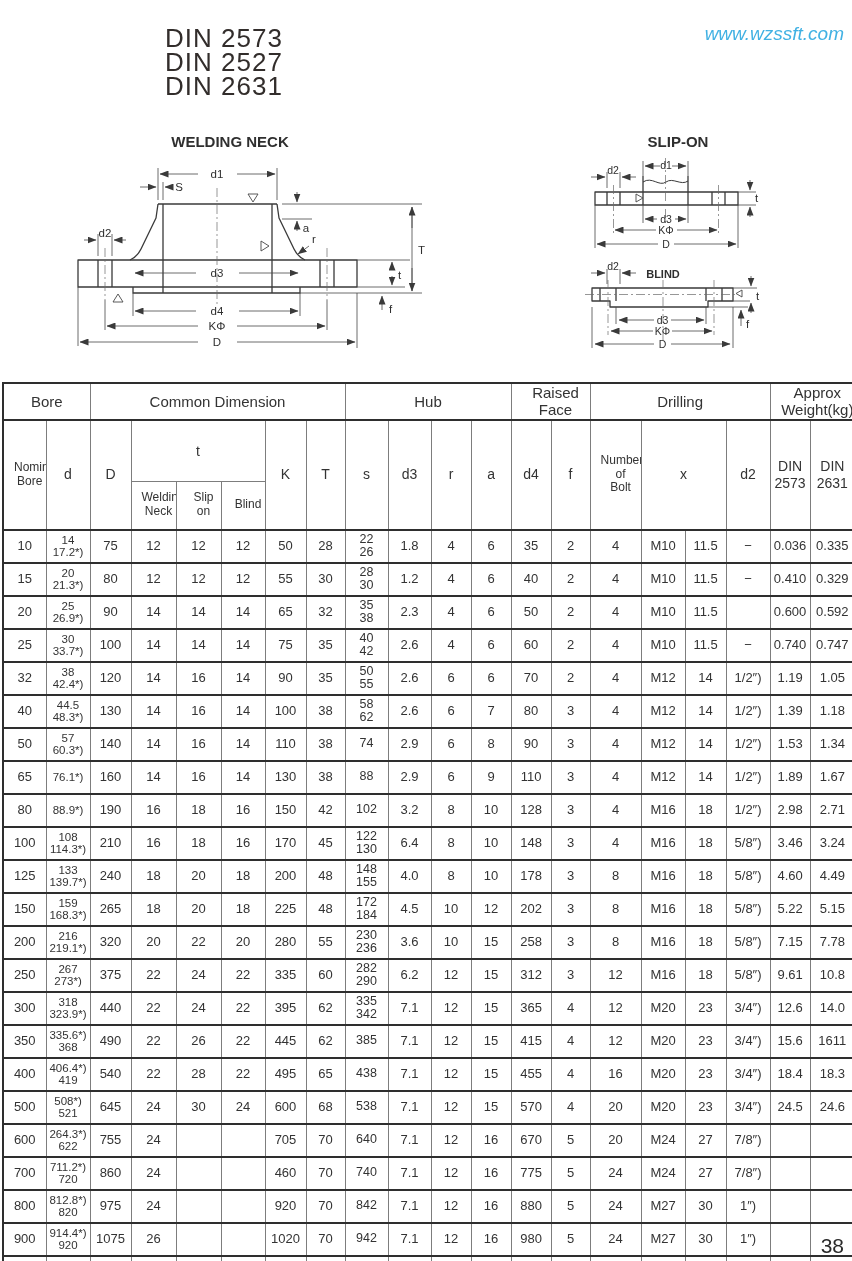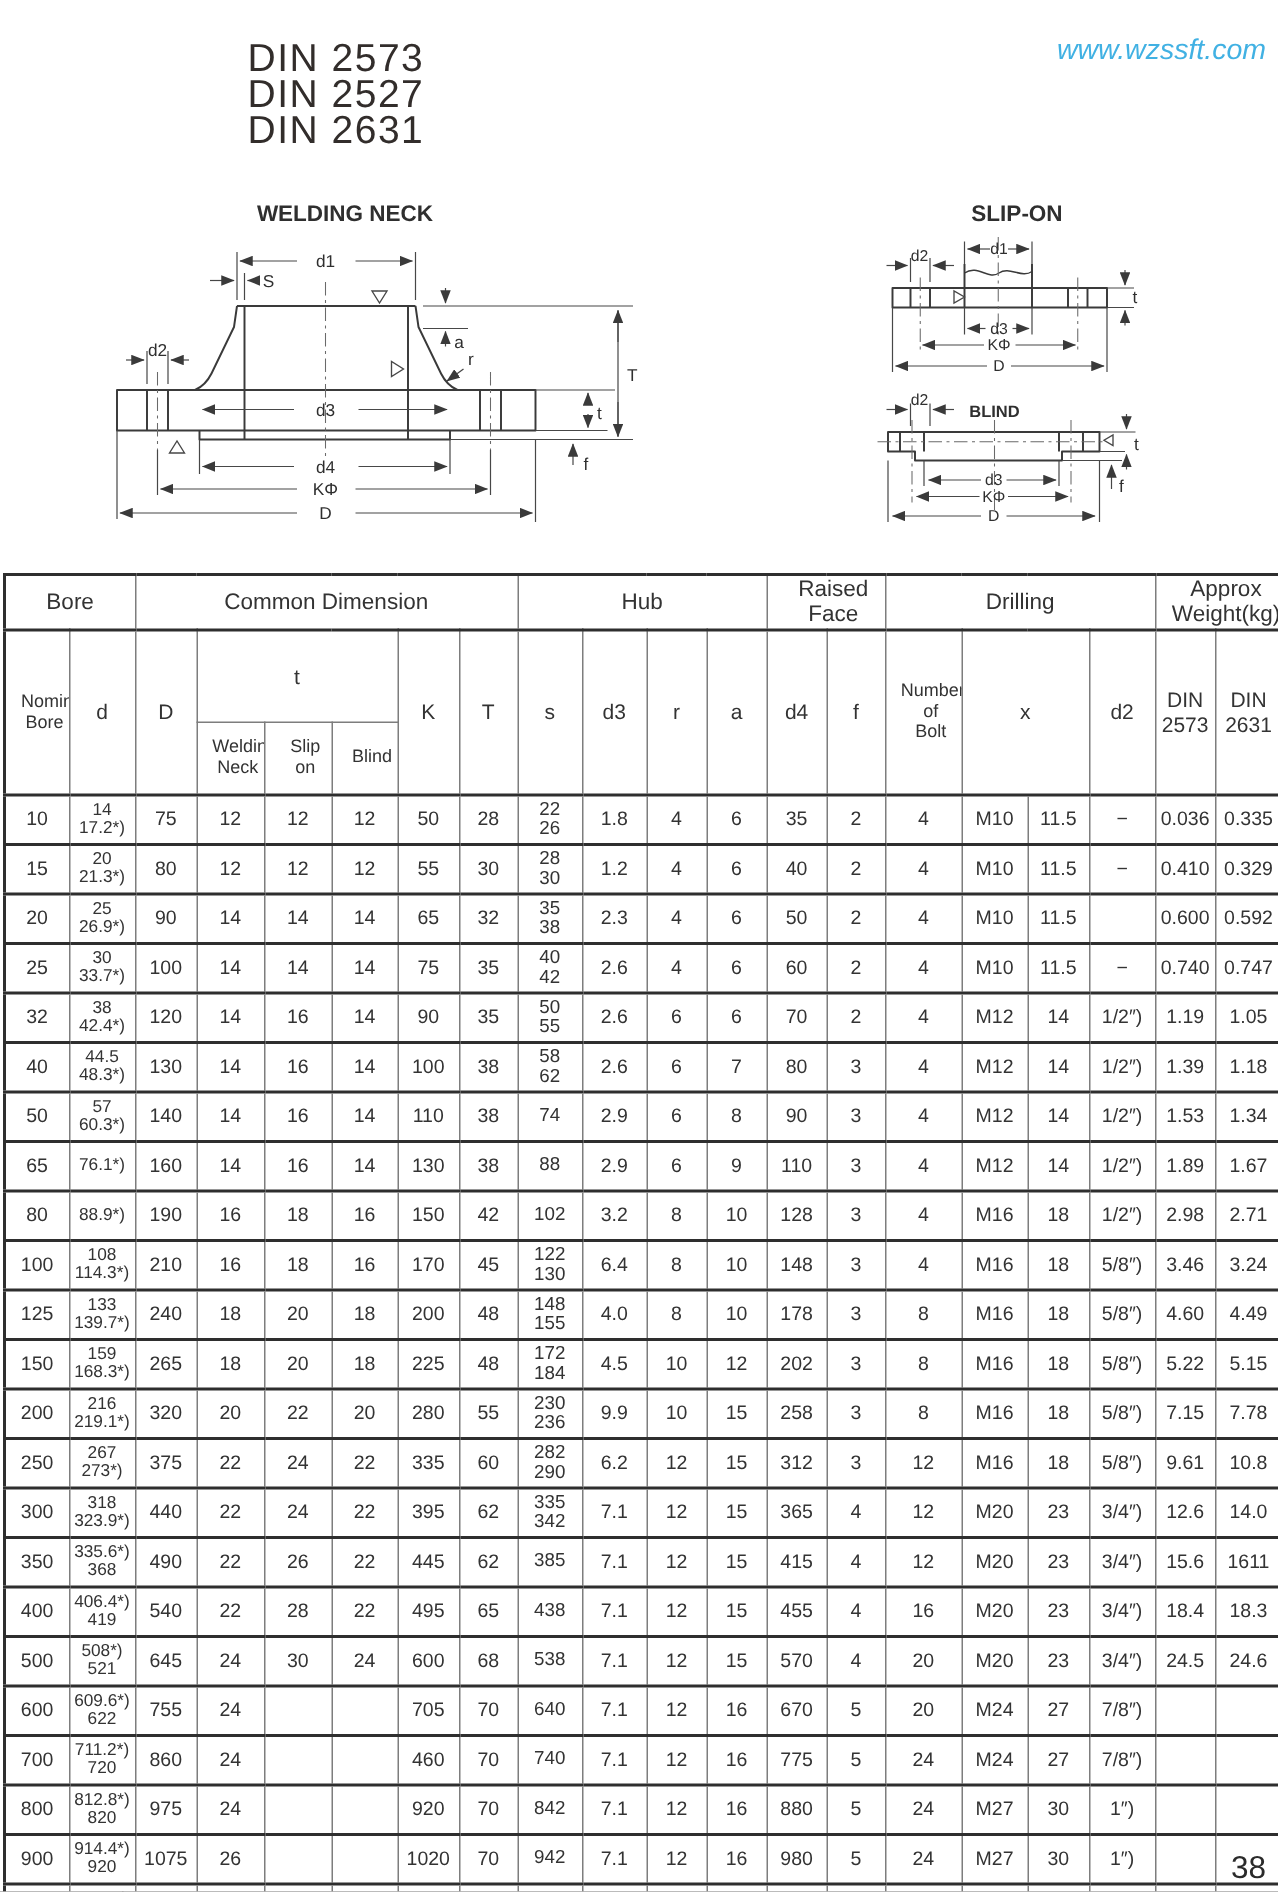--- a/index.html
+++ b/index.html
@@ -539,21 +539,21 @@
           <td class="c-d">216
 219.1*)</td>
           <td>320</td>
           <td>20</td>
           <td>22</td>
           <td>20</td>
           <td>280</td>
           <td>55</td>
           <td class="c-s">230
 236</td>
-          <td>9.9</td>
+          <td>3.6</td>
           <td>10</td>
           <td>15</td>
           <td>258</td>
           <td>3</td>
           <td>8</td>
           <td>M16</td>
           <td>18</td>
           <td>5/8″)</td>
           <td>7.15</td>
           <td>7.78</td>
@@ -670,21 +670,21 @@
           <td>4</td>
           <td>20</td>
           <td>M20</td>
           <td>23</td>
           <td>3/4″)</td>
           <td>24.5</td>
           <td>24.6</td>
         </tr>
         <tr>
           <td>600</td>
-          <td class="c-d">609.6*)
+          <td class="c-d">264.3*)
 622</td>
           <td>755</td>
           <td>24</td>
           <td></td>
           <td></td>
           <td>705</td>
           <td>70</td>
           <td class="c-s">640</td>
           <td>7.1</td>
           <td>12</td>

